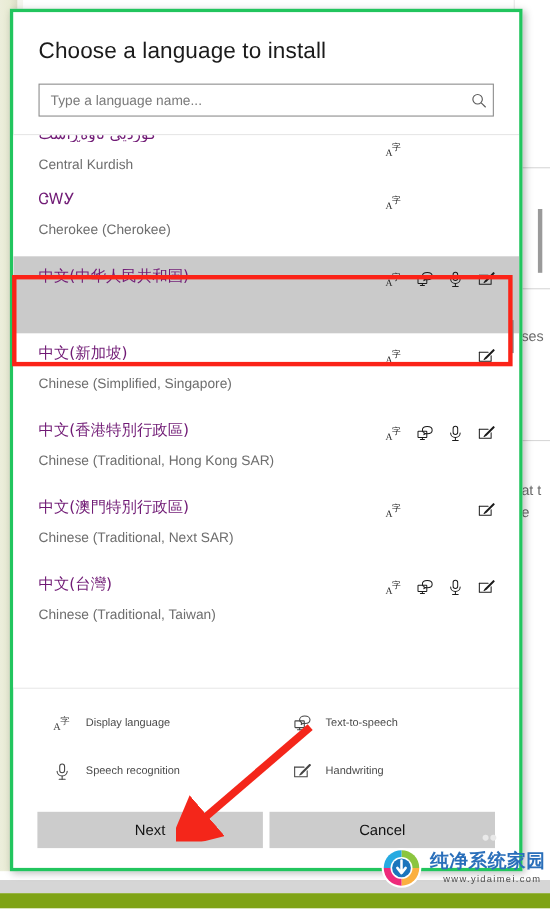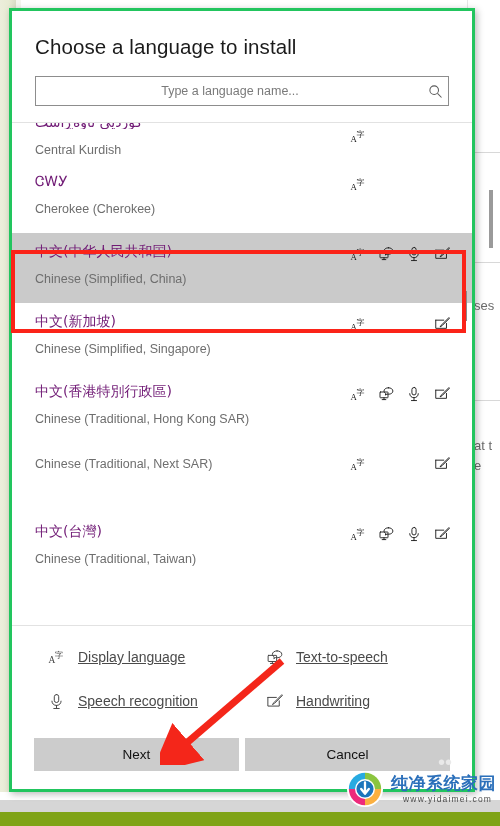--- a/index.html
+++ b/index.html
@@ -113,21 +113,20 @@
   .search-input {
     flex: 1;
     border: none;
     outline: none;
     background: transparent;
     font-family: "Liberation Sans", sans-serif;
     font-size: 12.5px;
     color: #14532d;
     padding: 0 8px 0 10px;
     height: 100%;
-    text-align: center;
   }
   .search-input::placeholder { color: #7a7a7a; }
   .search-icon {
     width: 26px;
     display: flex;
     align-items: center;
     justify-content: center;
     color: #5a5a5a;
   }
 
@@ -200,21 +199,21 @@
   }
   .legend-item {
     display: flex;
     align-items: center;
     gap: 13px;
     padding-left: 35px;
     box-sizing: border-box;
     height: 34px;
   }
   .legend-item .ic { width: 18px; height: 18px; display:flex; align-items:center; justify-content:center; color:#444; }
-  .legend-label { font-size: 14px; color: #4a4a4a; font-family:"Liberation Sans", sans-serif;text-decoration:underline; }
+  .legend-label { font-size: 10px; color: #4a4a4a; font-family:"Liberation Sans", sans-serif; }
 
   
   .footer {
     padding: 8px 0 18px 0;
     display: flex;
     gap: 6px;
     padding-left: 22px;
     padding-right: 22px;
     box-sizing: border-box;
   }
@@ -350,21 +349,20 @@
               <text x="8" y="11" font-family="DejaVu Sans, sans-serif" font-size="10" fill="currentColor" stroke="none">字</text>
             </svg>
           </span>
           <span class="slot empty"></span>
           <span class="slot empty"></span>
           <span class="slot empty"></span>
         </div>
       </div>
       <div class="lang-row selected">
         <div class="lang-native">中文(中华人民共和国)</div>
-        <div class="lang-eng">Chinese (Simplified, China)</div>
         <div class="row-icons">
           <span class="slot">
             <svg width="16" height="16" viewBox="0 0 20 20" fill="none" stroke="currentColor" stroke-width="1.15" stroke-linecap="round" stroke-linejoin="round">
               <text x="0.5" y="17" font-family="Liberation Serif, serif" font-size="11" fill="currentColor" stroke="none">A</text>
               <text x="8" y="11" font-family="DejaVu Sans, sans-serif" font-size="10" fill="currentColor" stroke="none">字</text>
             </svg>
           </span>
           <span class="slot">
             <svg width="16" height="16" viewBox="0 0 20 20" fill="none" stroke="currentColor" stroke-width="1.15" stroke-linecap="round" stroke-linejoin="round">
               <rect x="2.5" y="7.5" width="10" height="7.2" rx="0.6"></rect>
@@ -440,20 +438,21 @@
           <span class="slot">
             <svg width="16" height="16" viewBox="0 0 20 20" fill="none" stroke="currentColor" stroke-width="1.15" stroke-linecap="round" stroke-linejoin="round">
               <path d="M2.2 5.2 L12.2 5.2"></path>
               <path d="M2.2 5.2 L2.2 15.4 L15.6 15.4 L15.6 9.2"></path>
               <path d="M18.3 2.3 L9.2 11.4 L7.6 13.6 L10 12.2 L19.1 3.1 Z"></path>
             </svg>
           </span>
         </div>
       </div>
       <div class="lang-row">
+        <div class="lang-native">中文(澳門特別行政區)</div>
         <div class="lang-eng">Chinese (Traditional, Next SAR)</div>
         <div class="row-icons">
           <span class="slot">
             <svg width="16" height="16" viewBox="0 0 20 20" fill="none" stroke="currentColor" stroke-width="1.15" stroke-linecap="round" stroke-linejoin="round">
               <text x="0.5" y="17" font-family="Liberation Serif, serif" font-size="11" fill="currentColor" stroke="none">A</text>
               <text x="8" y="11" font-family="DejaVu Sans, sans-serif" font-size="10" fill="currentColor" stroke="none">字</text>
             </svg>
           </span>
           <span class="slot empty"></span>
           <span class="slot empty"></span>

